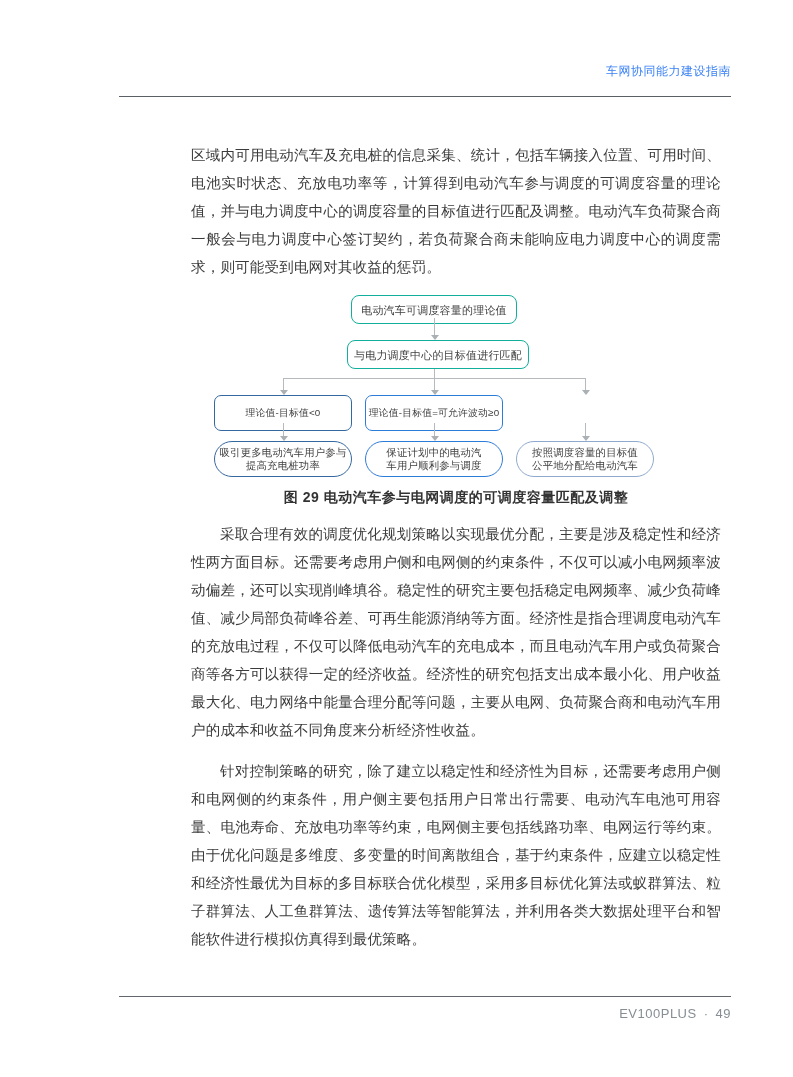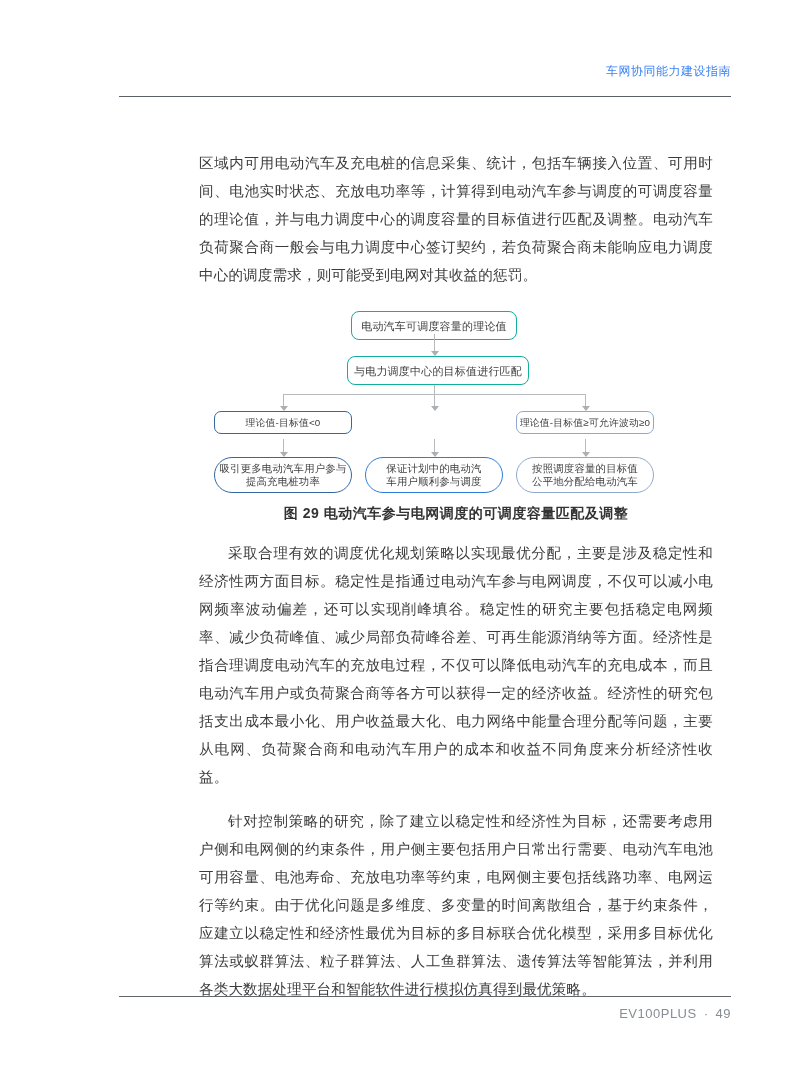--- a/index.html
+++ b/index.html
@@ -11,32 +11,32 @@
   .header-rule{position:absolute;top:96px;left:119px;width:612px;height:1px;background:#5a6065;}
 
   
   .footer-rule{position:absolute;top:996px;left:119px;width:612px;height:1px;background:#61676c;}
   .footer-text{position:absolute;top:1006px;right:62px;font-size:13px;color:#868e94;letter-spacing:0.5px;}
   .footer-text .sep{margin:0 7px;}
 
   
   .content{position:absolute;left:183px;top:133px;width:546px;color:#3b3b3b;
            font-size:14.5px;line-height:28px;text-align:justify;letter-spacing:0.2px;}
-  .para{margin:16px;}
+  .para{margin:8px;}
   .para.indent{text-indent:2em;}
   .mt{margin-top:13px;}
 
   
   .flowchart{position:relative;width:546px;height:190px;margin-top:3px;}
   .fbox{position:absolute;box-sizing:border-box;border:1.5px solid #12af9c;border-radius:8px;
         background:#fff;display:flex;align-items:center;justify-content:center;
         text-align:center;color:#3f3f3f;white-space:nowrap;}
   .fbox.top-node{left:168px;top:6px;width:166px;height:29px;font-size:11px;}
   .fbox.match-node{left:164px;top:51px;width:182px;height:29px;font-size:11px;}
-  .fbox.cond{top:106px;width:138px;height:23px;font-size:9.8px;border-radius:7px;}
+  .fbox.cond{top:106px;width:138px;height:36px;font-size:9.8px;border-radius:7px;}
   .fbox.act{top:152px;width:138px;height:36px;font-size:10.4px;line-height:13.5px;
             flex-direction:column;border-radius:18px;}
   .col1{left:31px;} .col2{left:182px;} .col3{left:333px;}
 
   .vline,.varrow{position:absolute;width:1px;background:#b6babd;}
   .varrow::after{content:"";position:absolute;left:-3.5px;bottom:-5px;
                  border:4px solid transparent;border-bottom:none;border-top:5px solid #aab0b4;}
   .hline{position:absolute;height:1px;background:#b6babd;}
 
   .arrow-ab{left:251px;top:29px;height:17px;}
@@ -71,21 +71,21 @@
 
       <div class="fbox match-node" style="border-color: rgb(18, 175, 156);">与电力调度中心的目标值进行匹配</div>
 
       <div class="vline stub-b"></div>
       <div class="hline hspan"></div>
       <div class="varrow arrow-br1"></div>
       <div class="varrow arrow-br2"></div>
       <div class="varrow arrow-br3"></div>
 
       <div class="fbox cond col1" style="border-color: rgb(53, 104, 159);">理论值-目标值&lt;0</div>
-      <div class="fbox cond col3" style="border-color: rgb(143, 169, 206);">理论值-目标值≥可允许波动≥0</div>
+      <div class="fbox cond col2" style="border-color: rgb(46, 124, 217);">理论值-目标值=可允许波动≥0</div>
 
       <div class="varrow arrow-ca1"></div>
       <div class="varrow arrow-ca2"></div>
       <div class="varrow arrow-ca3"></div>
 
       <div class="fbox act col1" style="border-color: rgb(53, 104, 159);">
         <span>吸引更多电动汽车用户参与</span>
         <span>提高充电桩功率</span>
       </div>
       <div class="fbox act col2" style="border-color: rgb(46, 124, 217);">
@@ -93,21 +93,21 @@
         <span>车用户顺利参与调度</span>
       </div>
       <div class="fbox act col3" style="border-color: rgb(143, 169, 206);">
         <span>按照调度容量的目标值</span>
         <span>公平地分配给电动汽车</span>
       </div>
     </div>
 
     <p class="para caption">图 29 电动汽车参与电网调度的可调度容量匹配及调整</p>
 
-    <p class="para indent mt">采取合理有效的调度优化规划策略以实现最优分配，主要是涉及稳定性和经济性两方面目标。稳定性是指通过电动汽车参与电网调度，不仅可以减小电网频率波动偏差，还可以实现削峰填谷。稳定性的研究主要包括稳定电网频率、减少负荷峰值、减少局部负荷峰谷差、可再生能源消纳等方面。经济性是指合理调度电动汽车的充放电过程，不仅可以降低电动汽车的充电成本，而且电动汽车用户或负荷聚合商等各方可以获得一定的经济收益。经济性的研究包括支出成本最小化、用户收益最大化、电力网络中能量合理分配等问题，主要从电网、负荷聚合商和电动汽车用户的成本和收益不同角度来分析经济性收益。</p>
+    <p class="para indent mt">采取合理有效的调度优化规划策略以实现最优分配，主要是涉及稳定性和经济性两方面目标。还需要考虑用户侧和电网侧的约束条件，不仅可以减小电网频率波动偏差，还可以实现削峰填谷。稳定性的研究主要包括稳定电网频率、减少负荷峰值、减少局部负荷峰谷差、可再生能源消纳等方面。经济性是指合理调度电动汽车的充放电过程，不仅可以降低电动汽车的充电成本，而且电动汽车用户或负荷聚合商等各方可以获得一定的经济收益。经济性的研究包括支出成本最小化、用户收益最大化、电力网络中能量合理分配等问题，主要从电网、负荷聚合商和电动汽车用户的成本和收益不同角度来分析经济性收益。</p>
     <p class="para indent mt">针对控制策略的研究，除了建立以稳定性和经济性为目标，还需要考虑用户侧和电网侧的约束条件，用户侧主要包括用户日常出行需要、电动汽车电池可用容量、电池寿命、充放电功率等约束，电网侧主要包括线路功率、电网运行等约束。由于优化问题是多维度、多变量的时间离散组合，基于约束条件，应建立以稳定性和经济性最优为目标的多目标联合优化模型，采用多目标优化算法或蚁群算法、粒子群算法、人工鱼群算法、遗传算法等智能算法，并利用各类大数据处理平台和智能软件进行模拟仿真得到最优策略。</p>
   </div>
 
   <div class="footer-rule"></div>
   <div class="footer-text">
     <span>EV100PLUS</span><span class="sep">·</span><span>49</span>
   </div>
 
 </div>
 

